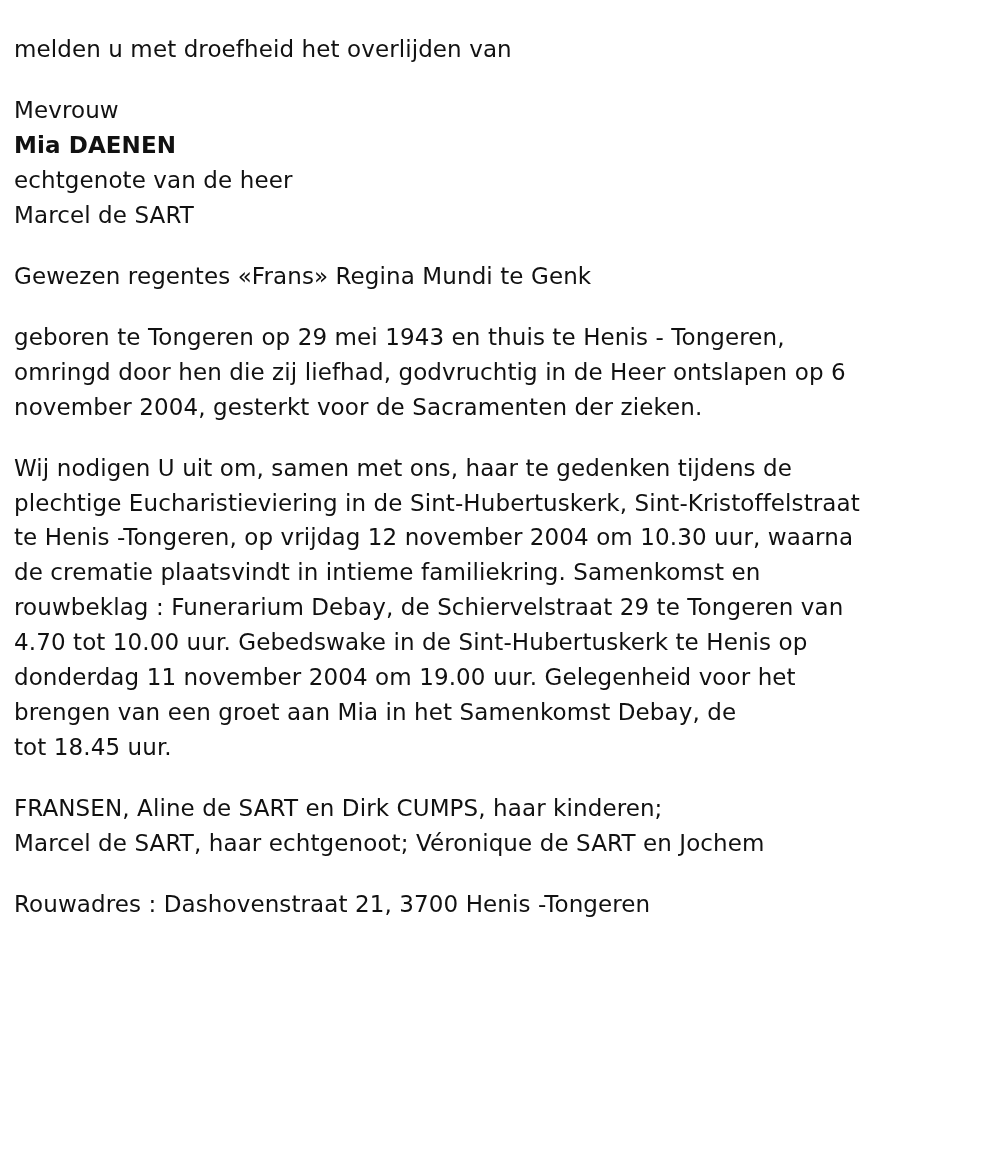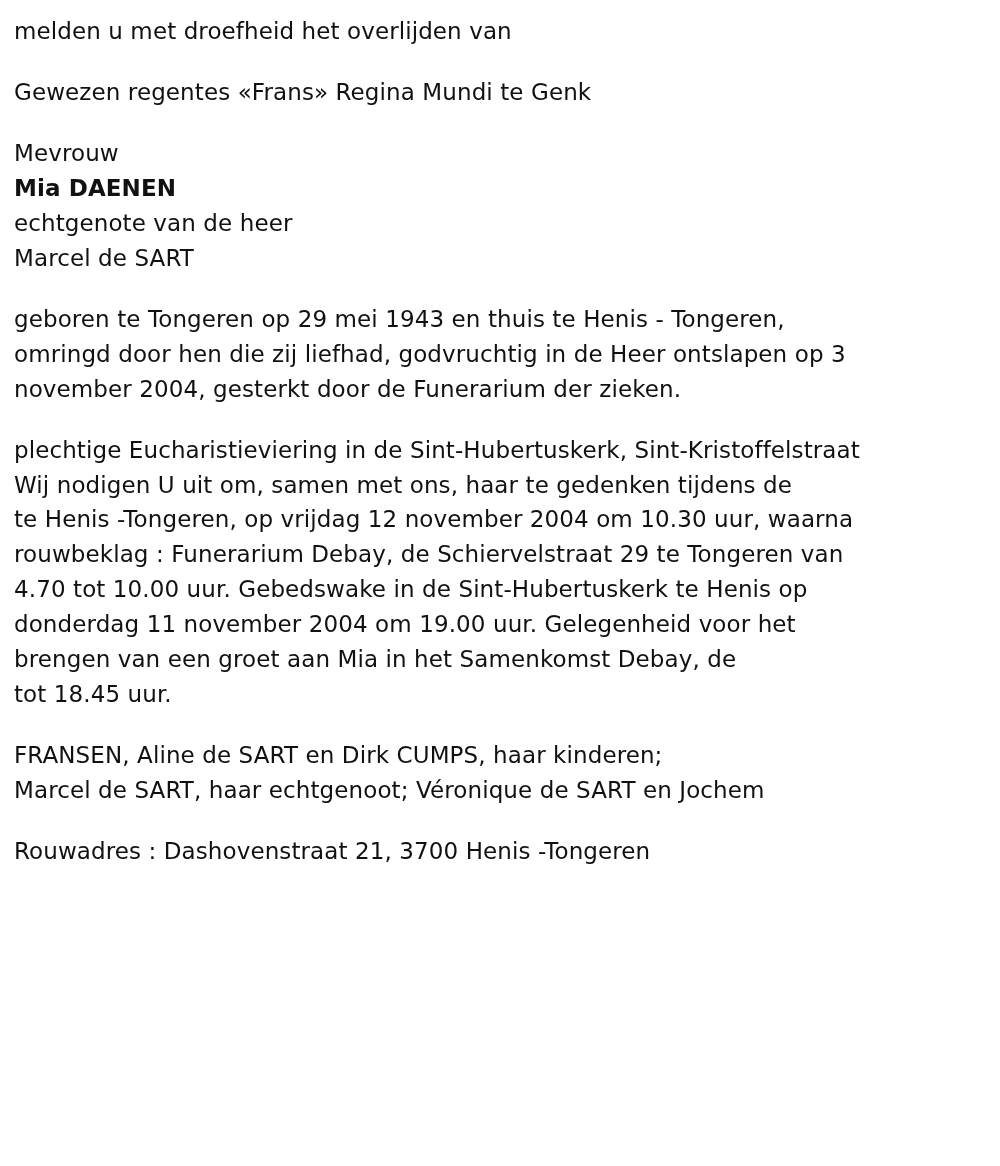--- a/index.html
+++ b/index.html
@@ -10,21 +10,21 @@
   body {
     width: 1000px;
     min-height: 1166px;
     font-family: "DejaVu Sans", sans-serif;
     color: #000000;
   }
   .page {
     box-sizing: border-box;
     width: 1000px;
     min-height: 1166px;
-    padding: 14px 14px 0 14px;
+    padding: 32px 14px 0 14px;
     background: #ffffff;
   }
   .para {
     font-size: 23px;
     line-height: 1.52;
     color: #111111;
     margin: 0 0 26px 0;
     letter-spacing: 0.1px;
     max-width: 980px;
   }
@@ -41,40 +41,41 @@
 </head>
 <body>
 
 <div class="page">
 
   <p class="para">
     <span class="line">melden u met droefheid het overlijden van</span>
   </p>
 
   <p class="para">
-    <span class="line">Gewezen regentes «Frans» Regina Mundi te Genk</span>
-  </p>
-
-  <p class="para">
     <span class="line">Mevrouw</span>
     <span class="line name">Mia DAENEN</span>
     <span class="line">echtgenote van de heer</span>
     <span class="line">Marcel de SART</span>
   </p>
 
   <p class="para">
-    <span class="line">geboren te Tongeren op 29 mei 1943 en thuis te Henis - Tongeren,</span>
-    <span class="line">omringd door hen die zij liefhad, godvruchtig in de Heer ontslapen op 3</span>
-    <span class="line">november 2004, gesterkt door de Funerarium der zieken.</span>
+    <span class="line">Gewezen regentes «Frans» Regina Mundi te Genk</span>
   </p>
 
   <p class="para">
+    <span class="line">geboren te Tongeren op 29 mei 1943 en thuis te Henis - Tongeren,</span>
+    <span class="line">omringd door hen die zij liefhad, godvruchtig in de Heer ontslapen op 6</span>
+    <span class="line">november 2004, gesterkt voor de Sacramenten der zieken.</span>
+  </p>
+
+  <p class="para">
+    <span class="line">Wij nodigen U uit om, samen met ons, haar te gedenken tijdens de</span>
     <span class="line">plechtige Eucharistieviering in de Sint-Hubertuskerk, Sint-Kristoffelstraat</span>
-    <span class="line">Wij nodigen U uit om, samen met ons, haar te gedenken tijdens de</span>
     <span class="line">te Henis -Tongeren, op vrijdag 12 november 2004 om 10.30 uur, waarna</span>
+    <span class="line">de crematie plaatsvindt in intieme familiekring. Samenkomst en</span>
     <span class="line">rouwbeklag : Funerarium Debay, de Schiervelstraat 29 te Tongeren van</span>
     <span class="line">4.70 tot 10.00 uur. Gebedswake in de Sint-Hubertuskerk te Henis op</span>
     <span class="line">donderdag 11 november 2004 om 19.00 uur. Gelegenheid voor het</span>
     <span class="line">brengen van een groet aan Mia in het Samenkomst Debay, de</span>
     <span class="line">tot 18.45 uur.</span>
   </p>
 
   <p class="para">
     <span class="line">FRANSEN, Aline de SART en Dirk CUMPS, haar kinderen;</span>
     <span class="line">Marcel de SART, haar echtgenoot; Véronique de SART en Jochem</span>

